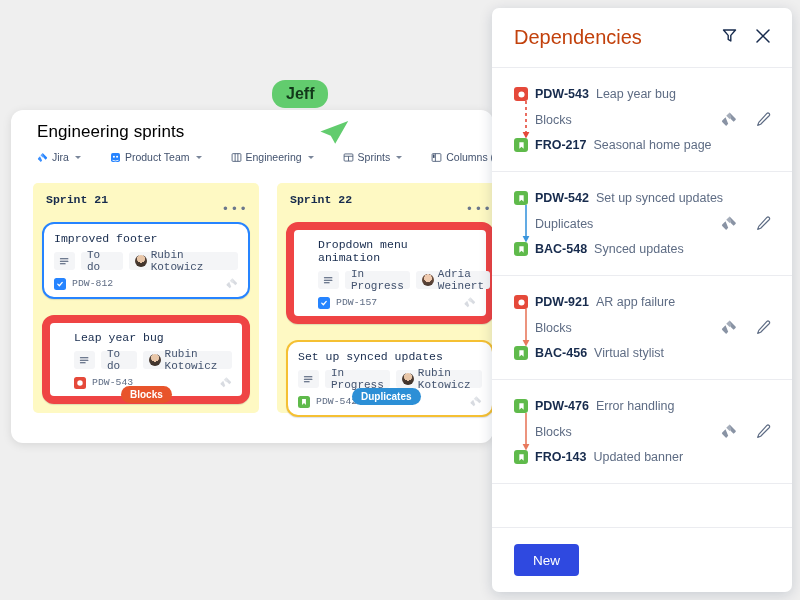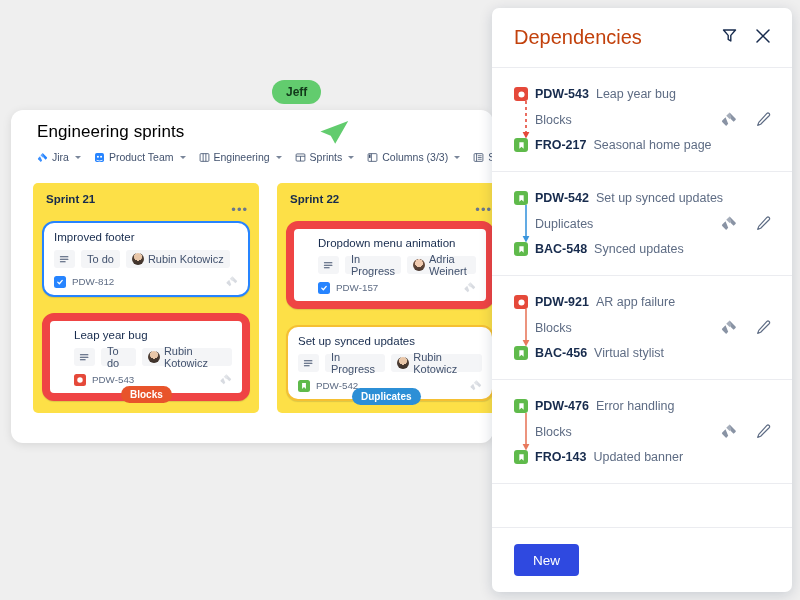--- a/index.html
+++ b/index.html
@@ -20,35 +20,35 @@
     background: #fff; border-radius: 12px;
     box-shadow: 0 2px 10px rgba(0,0,0,.10);
     z-index: 2; overflow: hidden;
   }
   .board-title {
     position: absolute; left: 26px; top: 12px;
     font-size: 17px; font-weight: 400; color: #000000; letter-spacing: .1px;
   }
   .filter-bar {
     position: absolute; left: 26px; top: 41px; right: 0;
-    display: flex; align-items: center; gap: 13px;
+    display: flex; align-items: center; gap: 29px;
     font-size: 10.5px; color: #42526e; white-space: nowrap;
   }
   .filter-chip { display: flex; align-items: center; gap: 4px; }
   .filter-chip .lbl { color: #42526e; }
   .chev { width: 0; height: 0; border-left: 3px solid transparent;
           border-right: 3px solid transparent; border-top: 3.5px solid #7a869a;
           margin-left: 2px; }
   .ic { width: 11px; height: 11px; display: inline-block; flex: none; }
 
   
   .columns { position: absolute; left: 22px; top: 73px; display: flex; gap: 18px; }
   .column {
-    width: 226px; background: #fde047; border-radius: 5px;
-    padding: 8px 9px 9px 9px; position: relative; height: 230px;
+    width: 226px; background: #fef9c3; border-radius: 5px;
+    padding: 8px 9px 9px 9px; position: relative; height: 230px; font-family: Liberation Mono, monospace;
   }
   .col-head {
     font-size: 11.5px; font-weight: 700; color: #172b4d;
     padding: 2px 2px 0 4px;
   }
   .col-dots {
     position: absolute; right: 11px; top: 24px; color: #6b778c;
     font-size: 13px; letter-spacing: 1px; line-height: 6px;
   }
   .card {
@@ -93,21 +93,21 @@
     position: absolute; z-index: 4; border-radius: 10px;
     height: 17px; padding: 0 9px; display: flex; align-items: center;
     color: #fff; font-size: 10px; font-weight: 700; white-space: nowrap;
   }
   .rel-badge.blocks { background: #e8542b; }
   .rel-badge.dupes  { background: #2c8fd6; }
 
   
   .cursor-label {
     position: absolute; z-index: 6; background: #62cc6e; color: #12381a;
-    border-radius: 13px; padding: 5px 14px; font-size: 12px; font-weight: 700;
+    border-radius: 13px; padding: 5px 14px; font-size: 16px; font-weight: 700;
   }
   .cursor-arrow { position: absolute; z-index: 6; }
 
   
   .dep-panel {
     position: absolute; left: 492px; top: 8px; width: 300px; height: 584px;
     background: #fff; border-radius: 7px; z-index: 5;
     box-shadow: 0 3px 14px rgba(9,30,66,.16);
     display: flex; flex-direction: column; overflow: hidden;
   }

